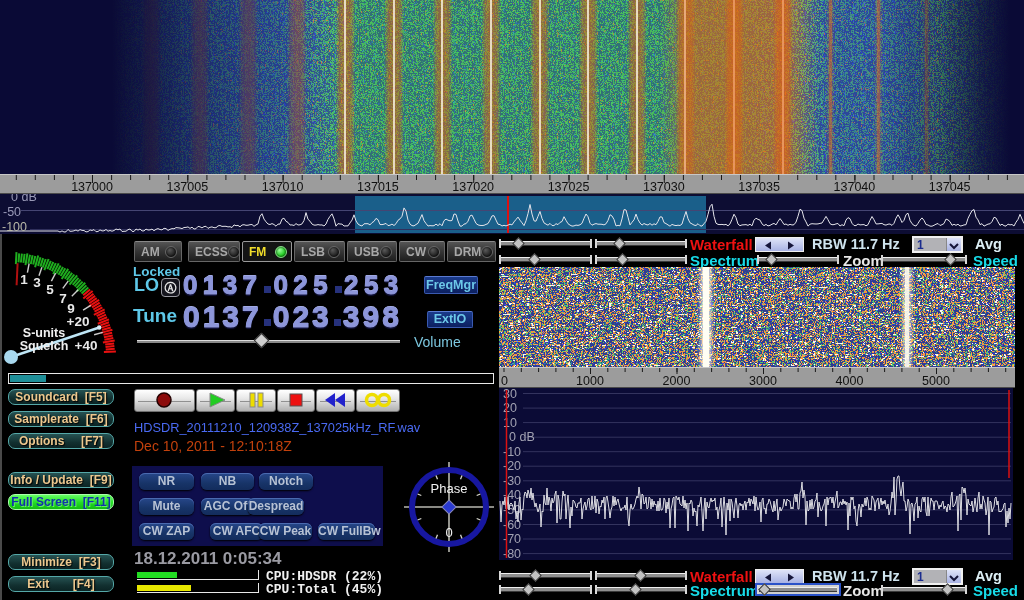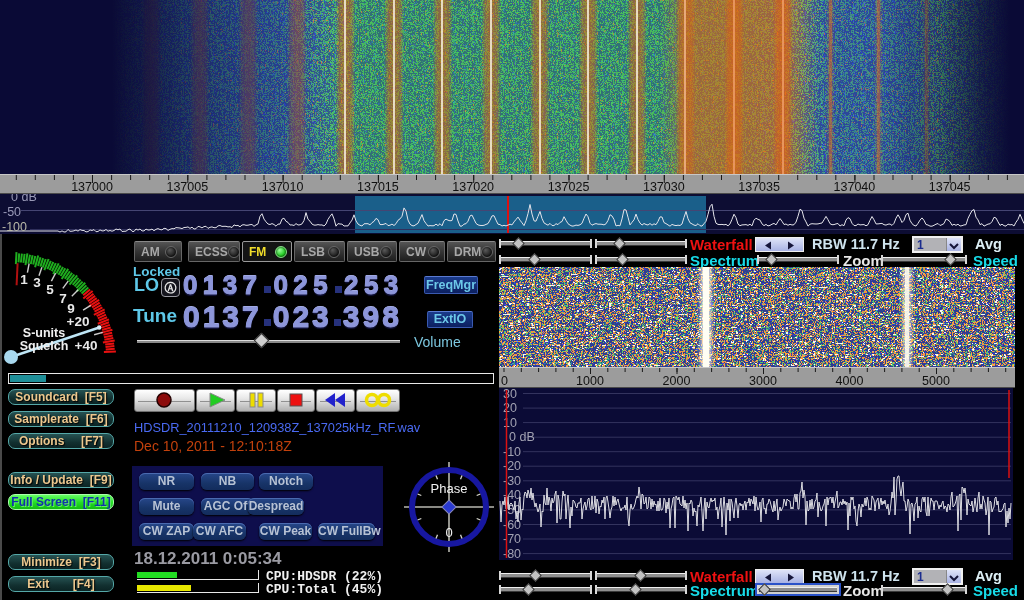--- a/index.html
+++ b/index.html
@@ -334,21 +334,21 @@
     <div class="abs" style="left:134px;top:420px;color:#4a6af2;font-size:12.8px">HDSDR_20111210_120938Z_137025kHz_RF.wav</div>
     <div class="abs" style="left:134px;top:438px;color:#c2410c;font-size:14px">Dec 10, 2011 - 12:10:18Z</div>
     <div class="abs" style="left:132px;top:466px;width:251px;height:80px;background:#0e0e4c"></div>
     <div class="dspbtn" style="left:139px;top:473px;width:55px">NR</div>
     <div class="dspbtn" style="left:201px;top:473px;width:53px">NB</div>
     <div class="dspbtn" style="left:259px;top:473px;width:54px">Notch</div>
     <div class="dspbtn" style="left:139px;top:498px;width:55px">Mute</div>
     <div class="dspbtn" style="left:201px;top:498px;width:53px">AGC Off</div>
     <div class="dspbtn" style="left:248px;top:498px;width:56px">Despread</div>
     <div class="dspbtn" style="left:139px;top:523px;width:55px">CW ZAP</div>
-    <div class="dspbtn" style="left:193px;top:523px;width:53px">CW AFC</div>
+    <div class="dspbtn" style="left:210px;top:523px;width:53px">CW AFC</div>
     <div class="dspbtn" style="left:259px;top:523px;width:53px">CW Peak</div>
     <div class="dspbtn" style="left:318px;top:523px;width:57px">CW FullBw</div>
     <svg style="position:absolute;left:399px;top:457px;width:100px;height:100px" viewBox="0 0 100 100">
       <line x1="5" y1="50" x2="95" y2="50" stroke="#b8b8b0" stroke-width="1.6"></line>
       <line x1="50" y1="5" x2="50" y2="95" stroke="#b8b8b0" stroke-width="1.6"></line>
       <circle cx="50" cy="50" r="37" fill="none" stroke="#1717a0" stroke-width="6"></circle>
       <line x1="77.7" y1="38.5" x2="81.4" y2="37.0" stroke="#d8d8d0" stroke-width="1.3"></line>
       <line x1="61.5" y1="22.3" x2="63.0" y2="18.6" stroke="#d8d8d0" stroke-width="1.3"></line>
       <line x1="38.5" y1="22.3" x2="37.0" y2="18.6" stroke="#d8d8d0" stroke-width="1.3"></line>
       <line x1="22.3" y1="38.5" x2="18.6" y2="37.0" stroke="#d8d8d0" stroke-width="1.3"></line>

